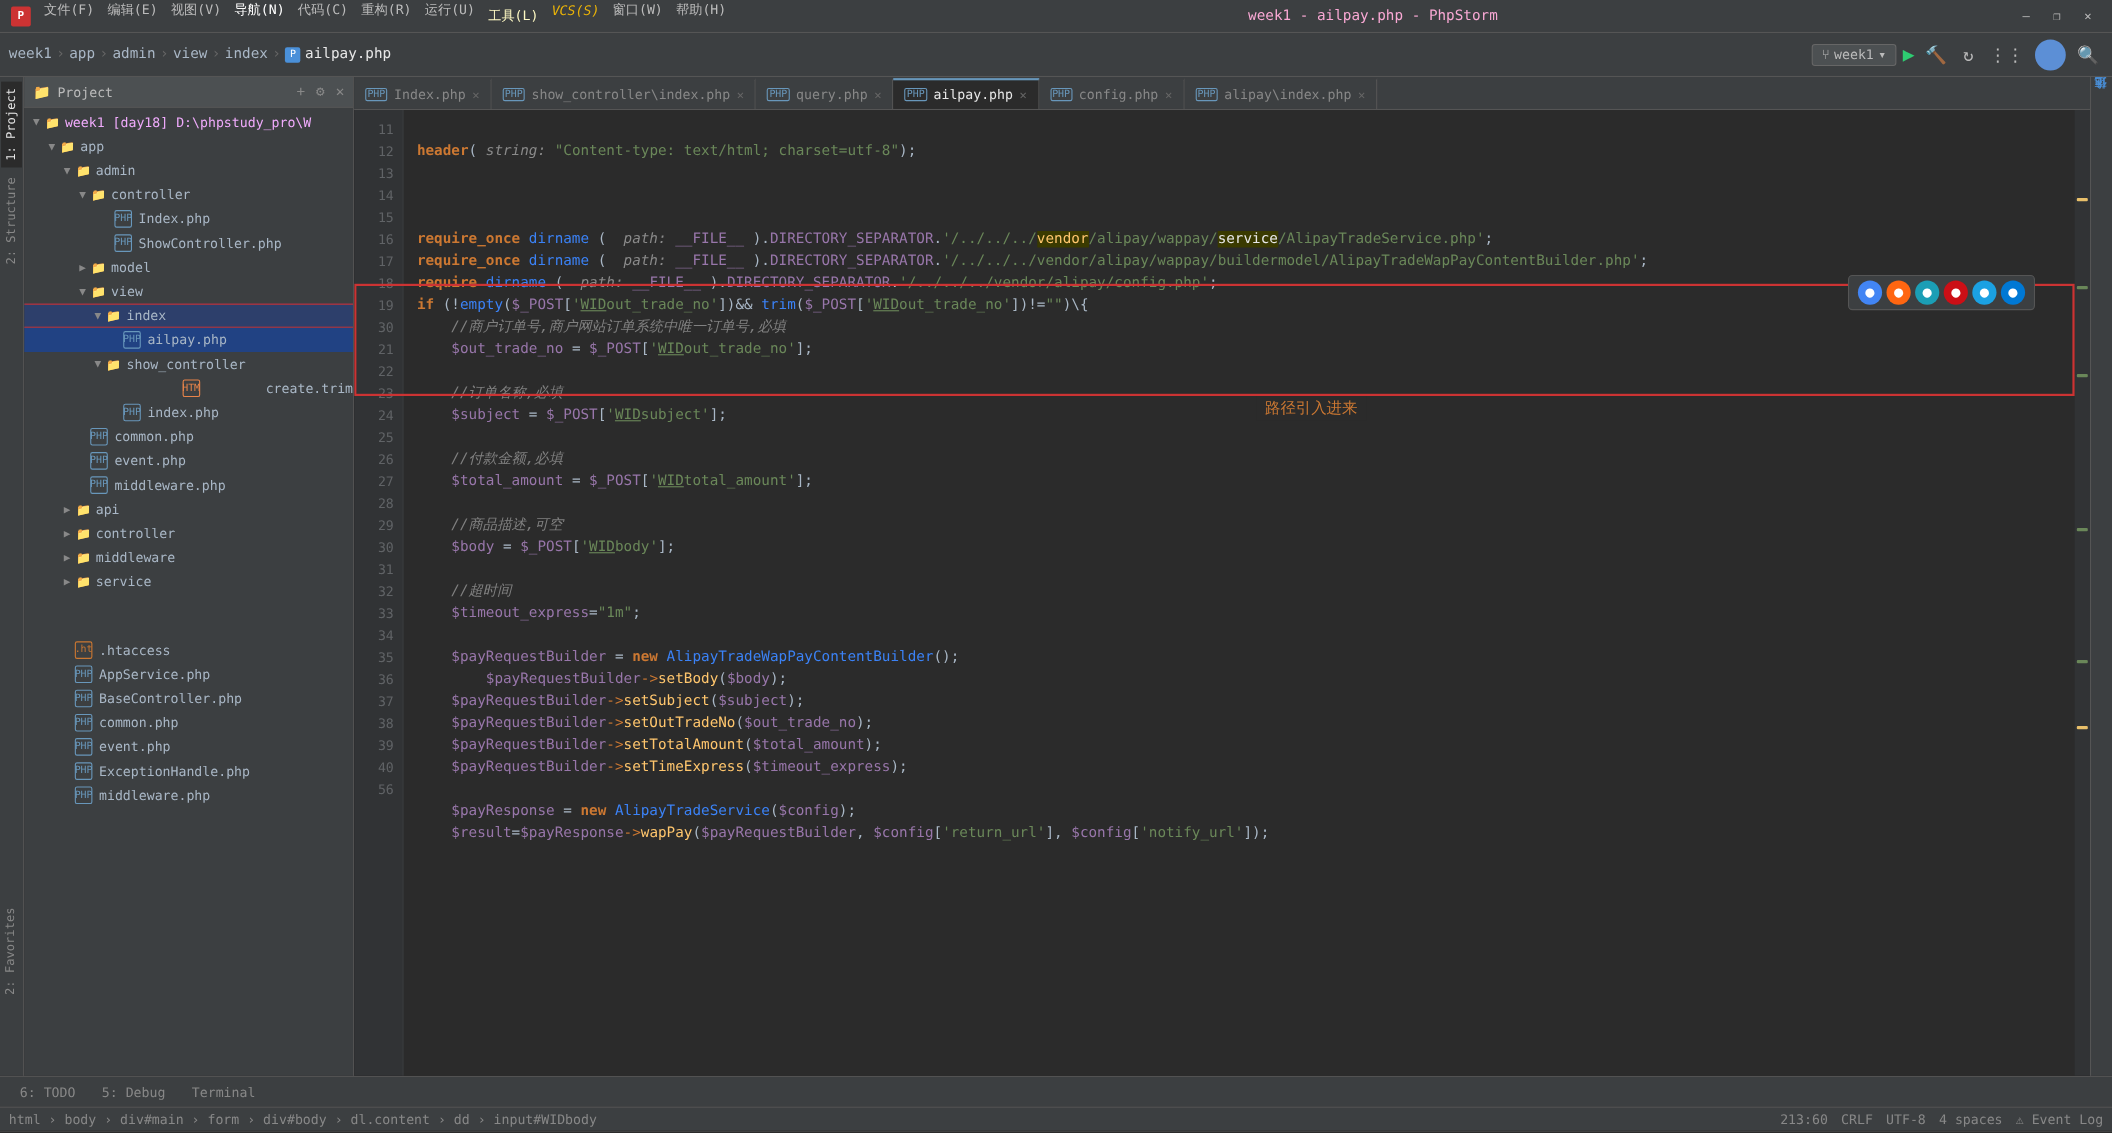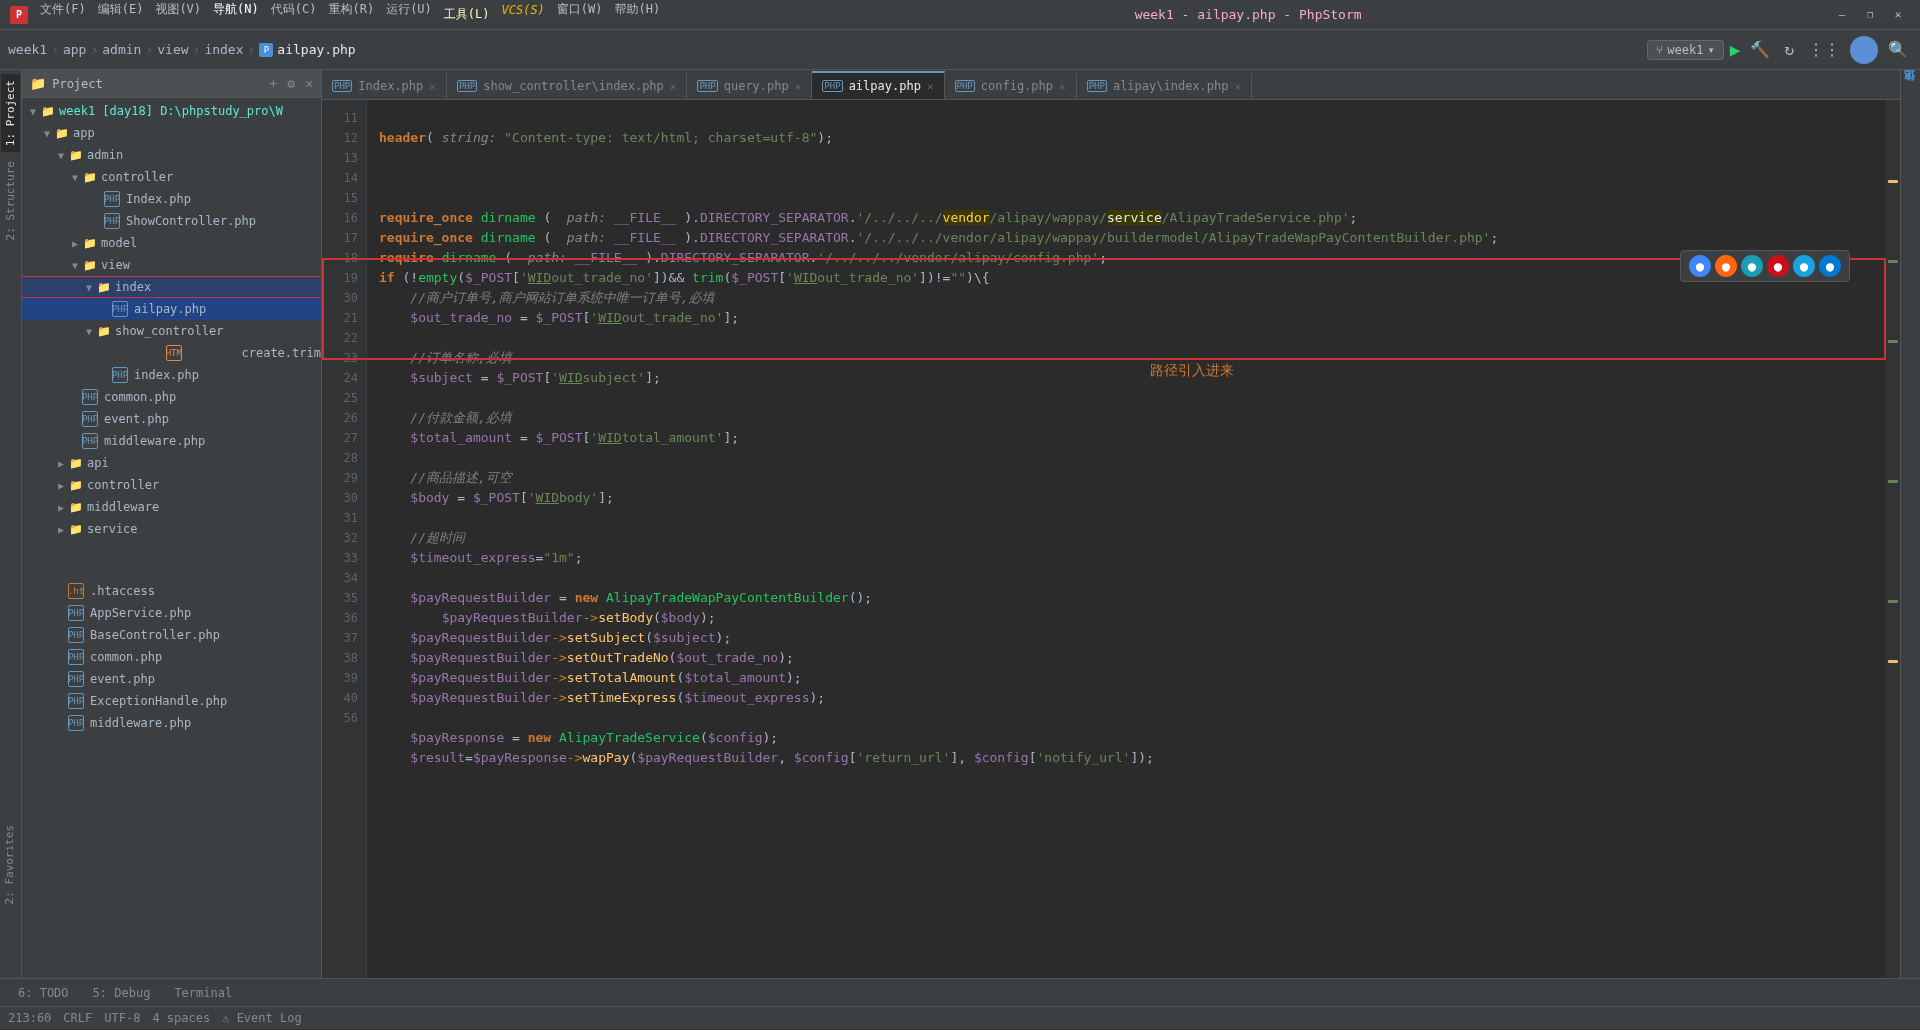--- a/index.html
+++ b/index.html
@@ -143,21 +143,21 @@
     
     #right-gutter {
       width: 14px;
       background: #313335;
       position: relative;
     }
     .gutter-mark { position: absolute; right: 2px; width: 10px; height: 3px; border-radius: 1px; }
 
     
     .kw { color: #cc7832; font-weight: bold; }
-    .fn { color: #22c55e; }
+    .fn { color: #3b82f6; }
     .str { color: #6a8759; }
     .comment { color: #808080; font-style: italic; }
     .method { color: #ffc66d; }
     .paren { color: #a9b7c6; }
     .arrow { color: #cc7832; }
 
     
     #browser-bar {
       position: absolute;
       top: 150px;
@@ -342,21 +342,21 @@
         <span style="font-size:12px;color:#bbb;flex:1;">Project</span>
         <span class="icon" style="font-size:13px;color:#888;margin-right:4px;">+</span>
         <span class="icon" style="font-size:13px;color:#888;margin-right:4px;">⚙</span>
         <span class="icon" style="font-size:13px;color:#888;">✕</span>
       </div>
       <div id="file-tree">
 
         <div class="tree-item" style="padding-left:4px;">
           <span class="tree-arrow">▼</span>
           <span class="tree-icon" style="color:#d4a843;">📁</span>
-          <span style="color:#5eead4;text-align:right;">week1 [day18] D:\phpstudy_pro\W</span>
+          <span style="color:#f0abfc;text-align:right;">week1 [day18] D:\phpstudy_pro\W</span>
         </div>
 
         <div class="tree-item" style="padding-left:18px;">
           <span class="tree-arrow">▼</span>
           <span class="tree-icon folder-icon">📁</span>
           <span>app</span>
         </div>
 
         <div class="tree-item" style="padding-left:32px;">
           <span class="tree-arrow">▼</span>
@@ -652,20 +652,23 @@
   </div>
   <div class="bottom-tab">
     <span>5: Debug</span>
   </div>
   <div class="bottom-tab">
     <span>Terminal</span>
   </div>
 </div>
 
 <div id="statusbar">
+  <div class="left">
+    <span class="status-item">html › body › div#main › form › div#body › dl.content › dd › input#WIDbody</span>
+  </div>
   <div class="right">
     <span class="status-item">213:60</span>
     <span class="status-item">CRLF</span>
     <span class="status-item">UTF-8</span>
     <span class="status-item">4 spaces</span>
     <span class="status-item">⚠ Event Log</span>
   </div>
 </div>
 
 <div id="msgbar">

